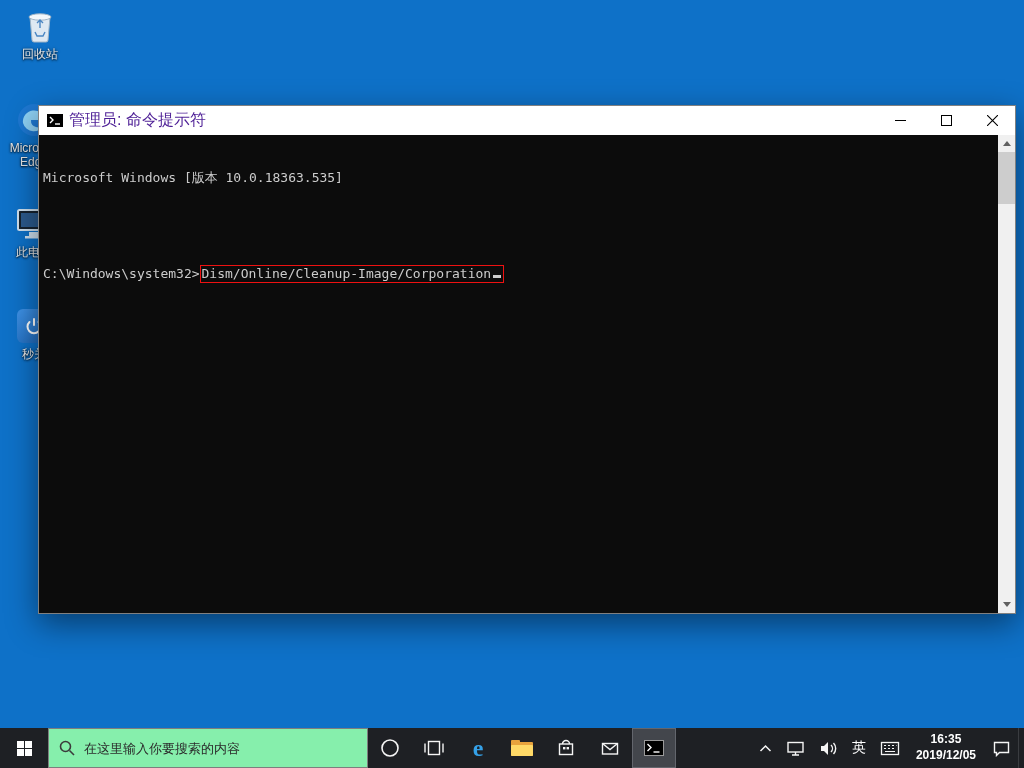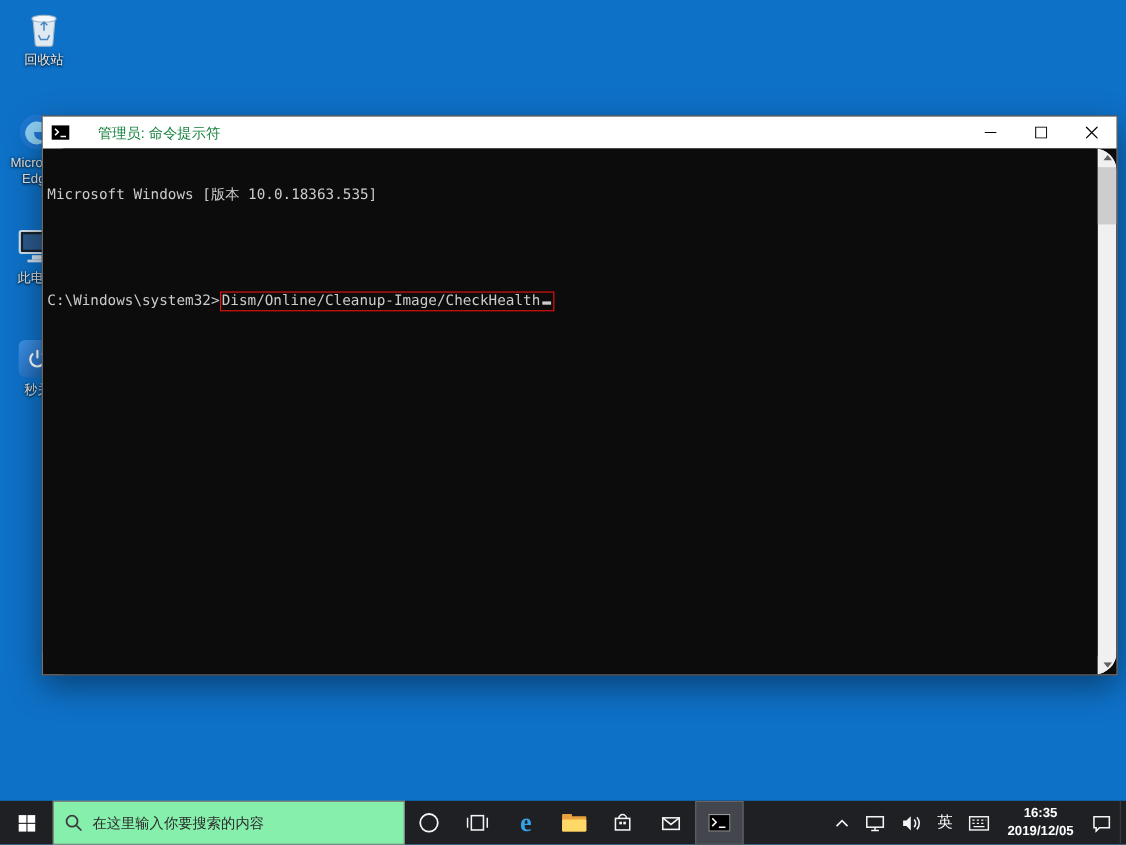--- a/index.html
+++ b/index.html
@@ -22,27 +22,27 @@
                background:linear-gradient(145deg,#3f93e8,#1b64b4);
                display:flex; align-items:center; justify-content:center; }
 
   
   #cmd-window { position:absolute; left:38px; top:105px; width:978px; height:509px; z-index:5;
                 display:flex; flex-direction:column; border:1px solid #808080;
                 box-shadow:0 10px 30px rgba(0,0,0,.45); background:#0c0c0c; }
   .titlebar { height:29px; background:#ffffff; display:flex; align-items:center; flex:0 0 29px; }
   .titlebar-icon { width:16px; height:13px; background:#000; margin:0 6px 0 8px; position:relative; flex:0 0 16px; }
   .titlebar-icon svg { position:absolute; left:1px; top:1px; }
-  .titlebar-title { font-size:13px; color:#15803d; white-space:nowrap;margin-left:20px; }
+  .titlebar-title { font-size:16px; color:#4c1d95; white-space:nowrap; }
   .titlebar-buttons { margin-left:auto; display:flex; height:100%; }
   .tb-btn { width:46px; height:100%; display:flex; align-items:center; justify-content:center; }
 
   .console { flex:1; position:relative; background:#0c0c0c; color:#cccccc;
              font-family:"DejaVu Sans Mono","Liberation Mono",monospace;
-             font-size:13px; line-height:16px; padding:3px 22px 3px 4px; white-space:pre; overflow:hidden;border-radius:20px; }
+             font-size:13px; line-height:16px; padding:3px 22px 3px 4px; white-space:pre; overflow:hidden; }
   .console .line { display:block; min-height:16px; }
   .cmd-highlight { border:1px solid #ee1111; padding:0 2px 1px 1px; }
   .cursor { display:inline-block; width:8px; height:3px; background:#cccccc; margin-left:2px; vertical-align:baseline; }
 
   .scrollbar { position:absolute; right:0; top:0; bottom:0; width:17px; background:#f0f0f0;
                display:flex; flex-direction:column; }
   .sb-arrow { height:17px; flex:0 0 17px; display:flex; align-items:center; justify-content:center; background:#f0f0f0; }
   .sb-track { flex:1; position:relative; }
   .sb-thumb { position:absolute; top:0; left:0; width:17px; height:52px; background:#cdcdcd; }
 
@@ -150,21 +150,21 @@
           <svg width="11" height="11" viewBox="0 0 11 11">
               <path d="M0 0 L11 11 M11 0 L0 11" stroke="#000" stroke-width="1.1"></path>
             </svg>
         </div>
       </div>
     </div>
 
     <div class="console">
       <span class="line">Microsoft Windows [版本 10.0.18363.535]</span>
       <span class="line"> </span>
-      <span class="line"><span>C:\Windows\system32&gt;</span><span class="cmd-highlight"><span>Dism/Online/Cleanup-Image/CheckHealth</span><span class="cursor"></span></span></span>
+      <span class="line"><span>C:\Windows\system32&gt;</span><span class="cmd-highlight"><span>Dism/Online/Cleanup-Image/Corporation</span><span class="cursor"></span></span></span>
 
       <div class="scrollbar">
         <div class="sb-arrow">
           <svg width="8" height="5" viewBox="0 0 8 5">
               <path d="M0 5 L4 0 L8 5 Z" fill="#606060"></path>
             </svg>
         </div>
         <div class="sb-track">
           <div class="sb-thumb"></div>
         </div>

